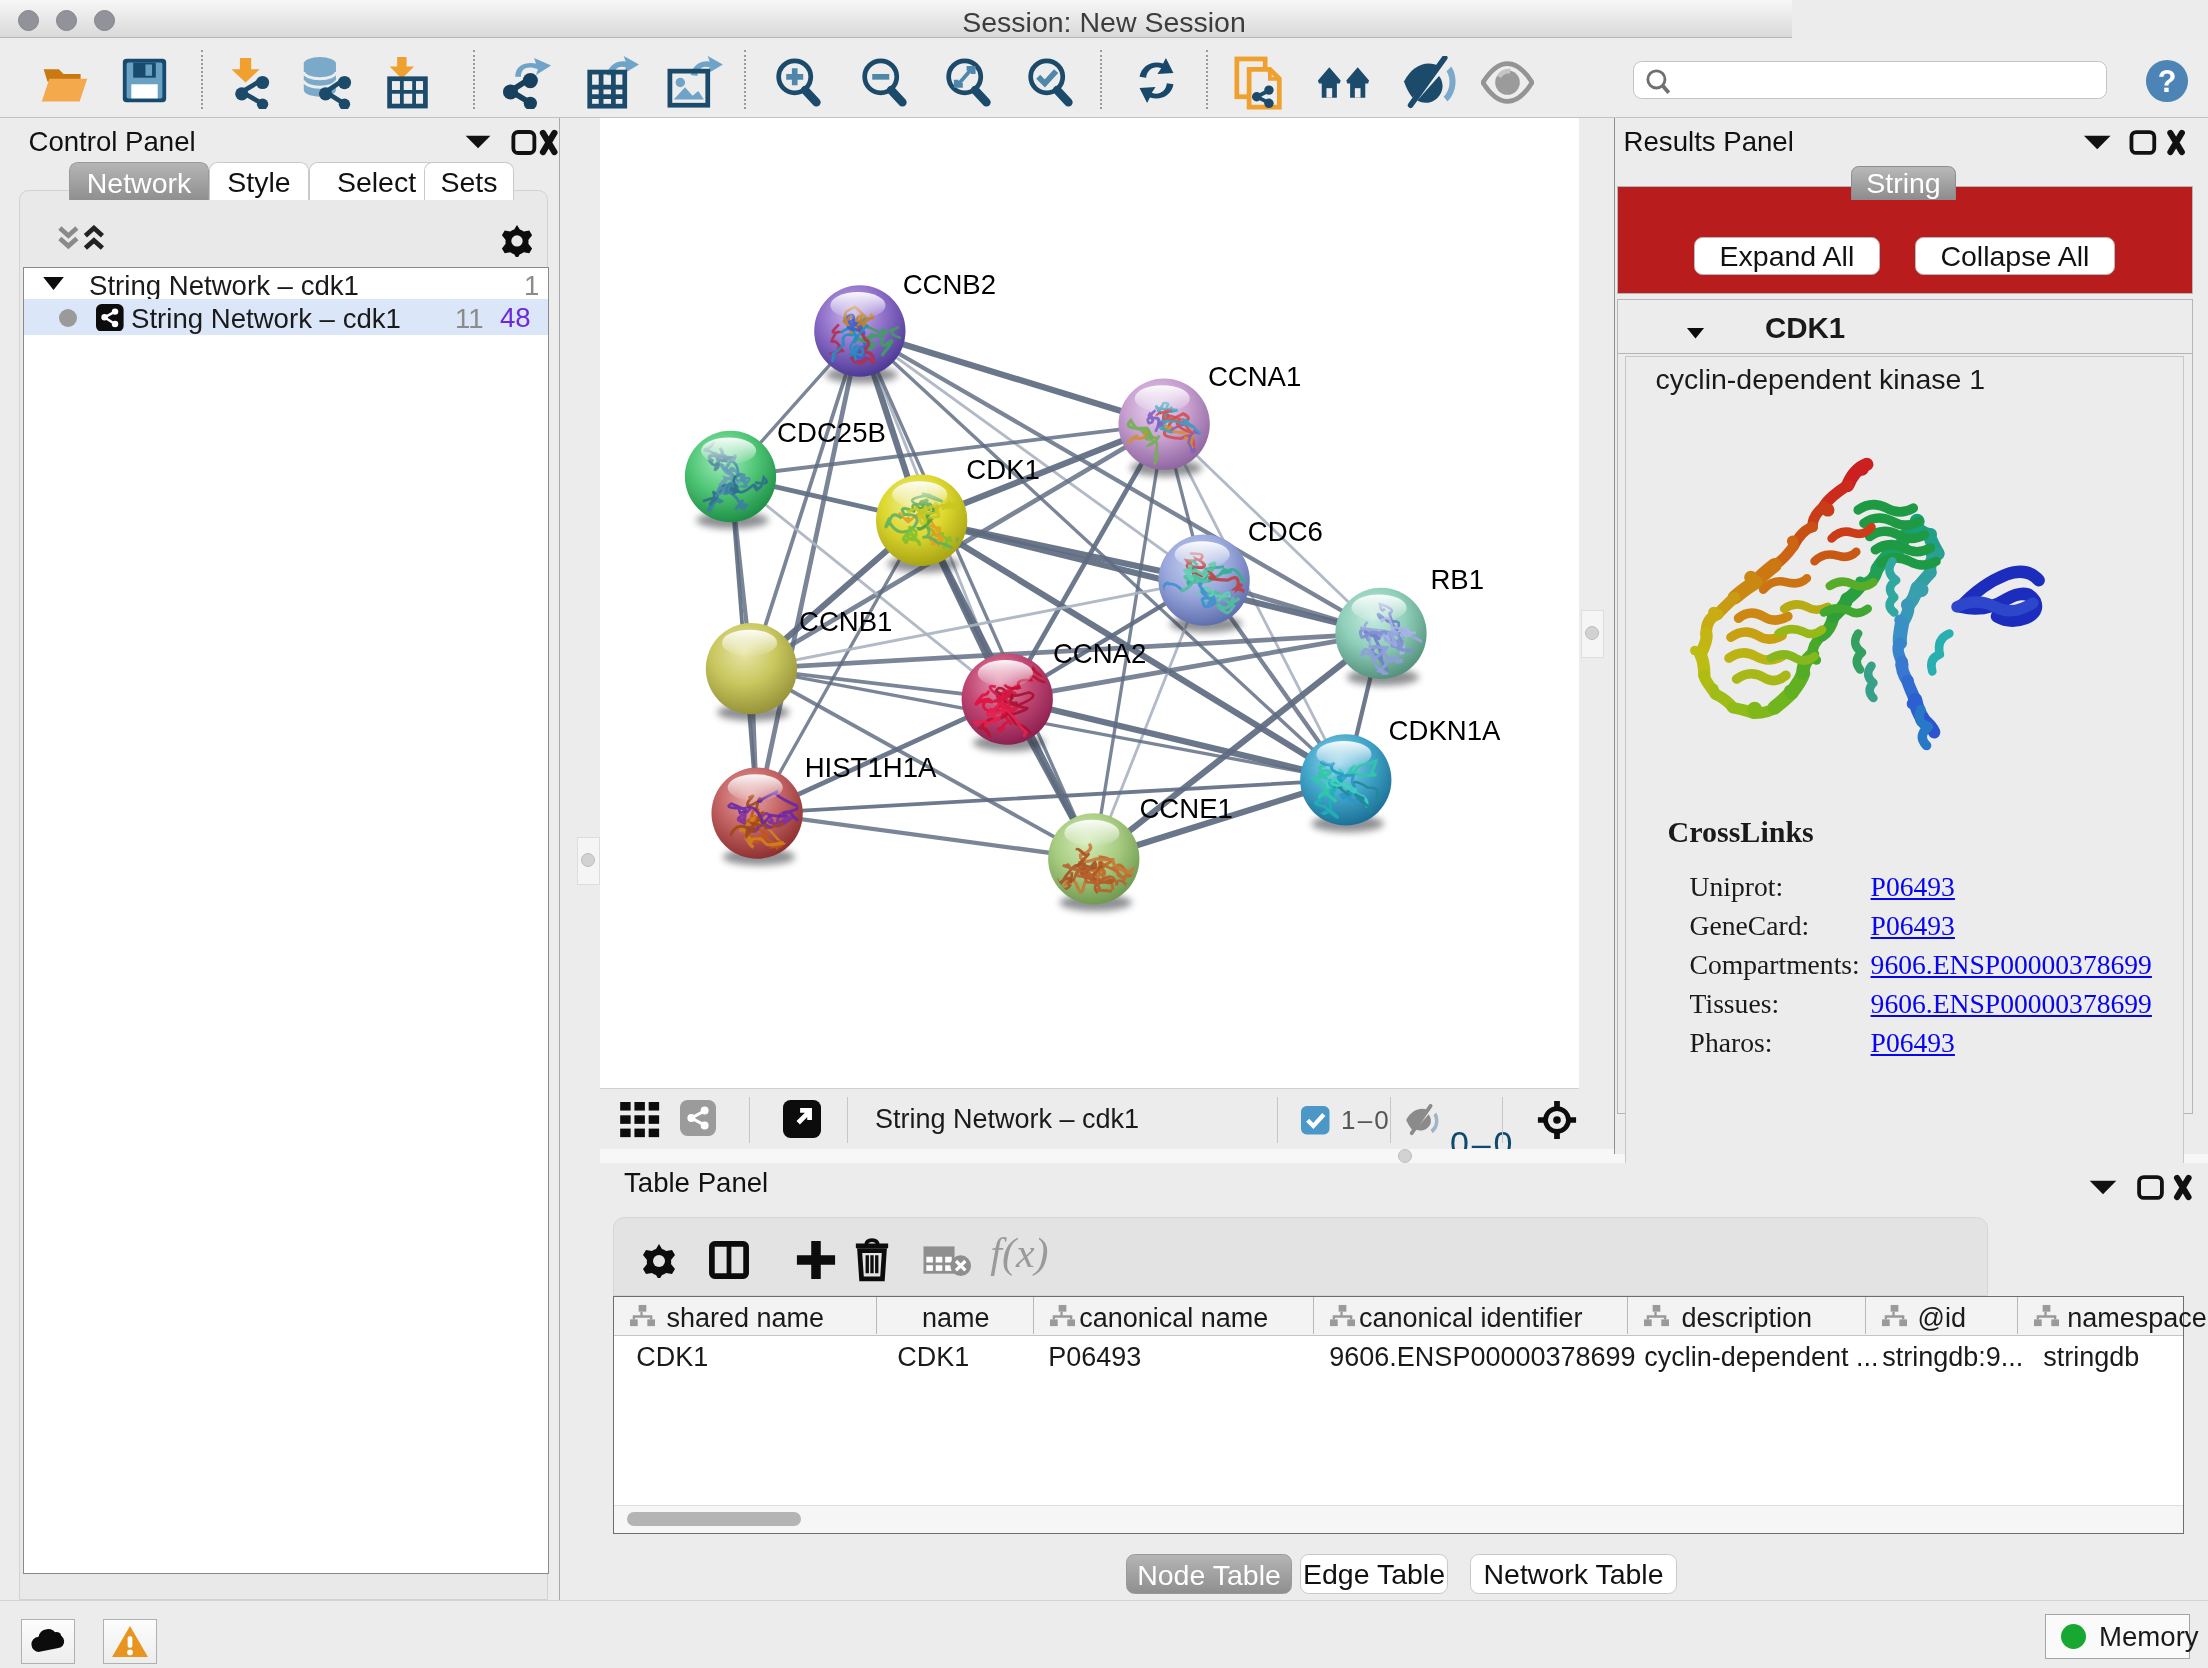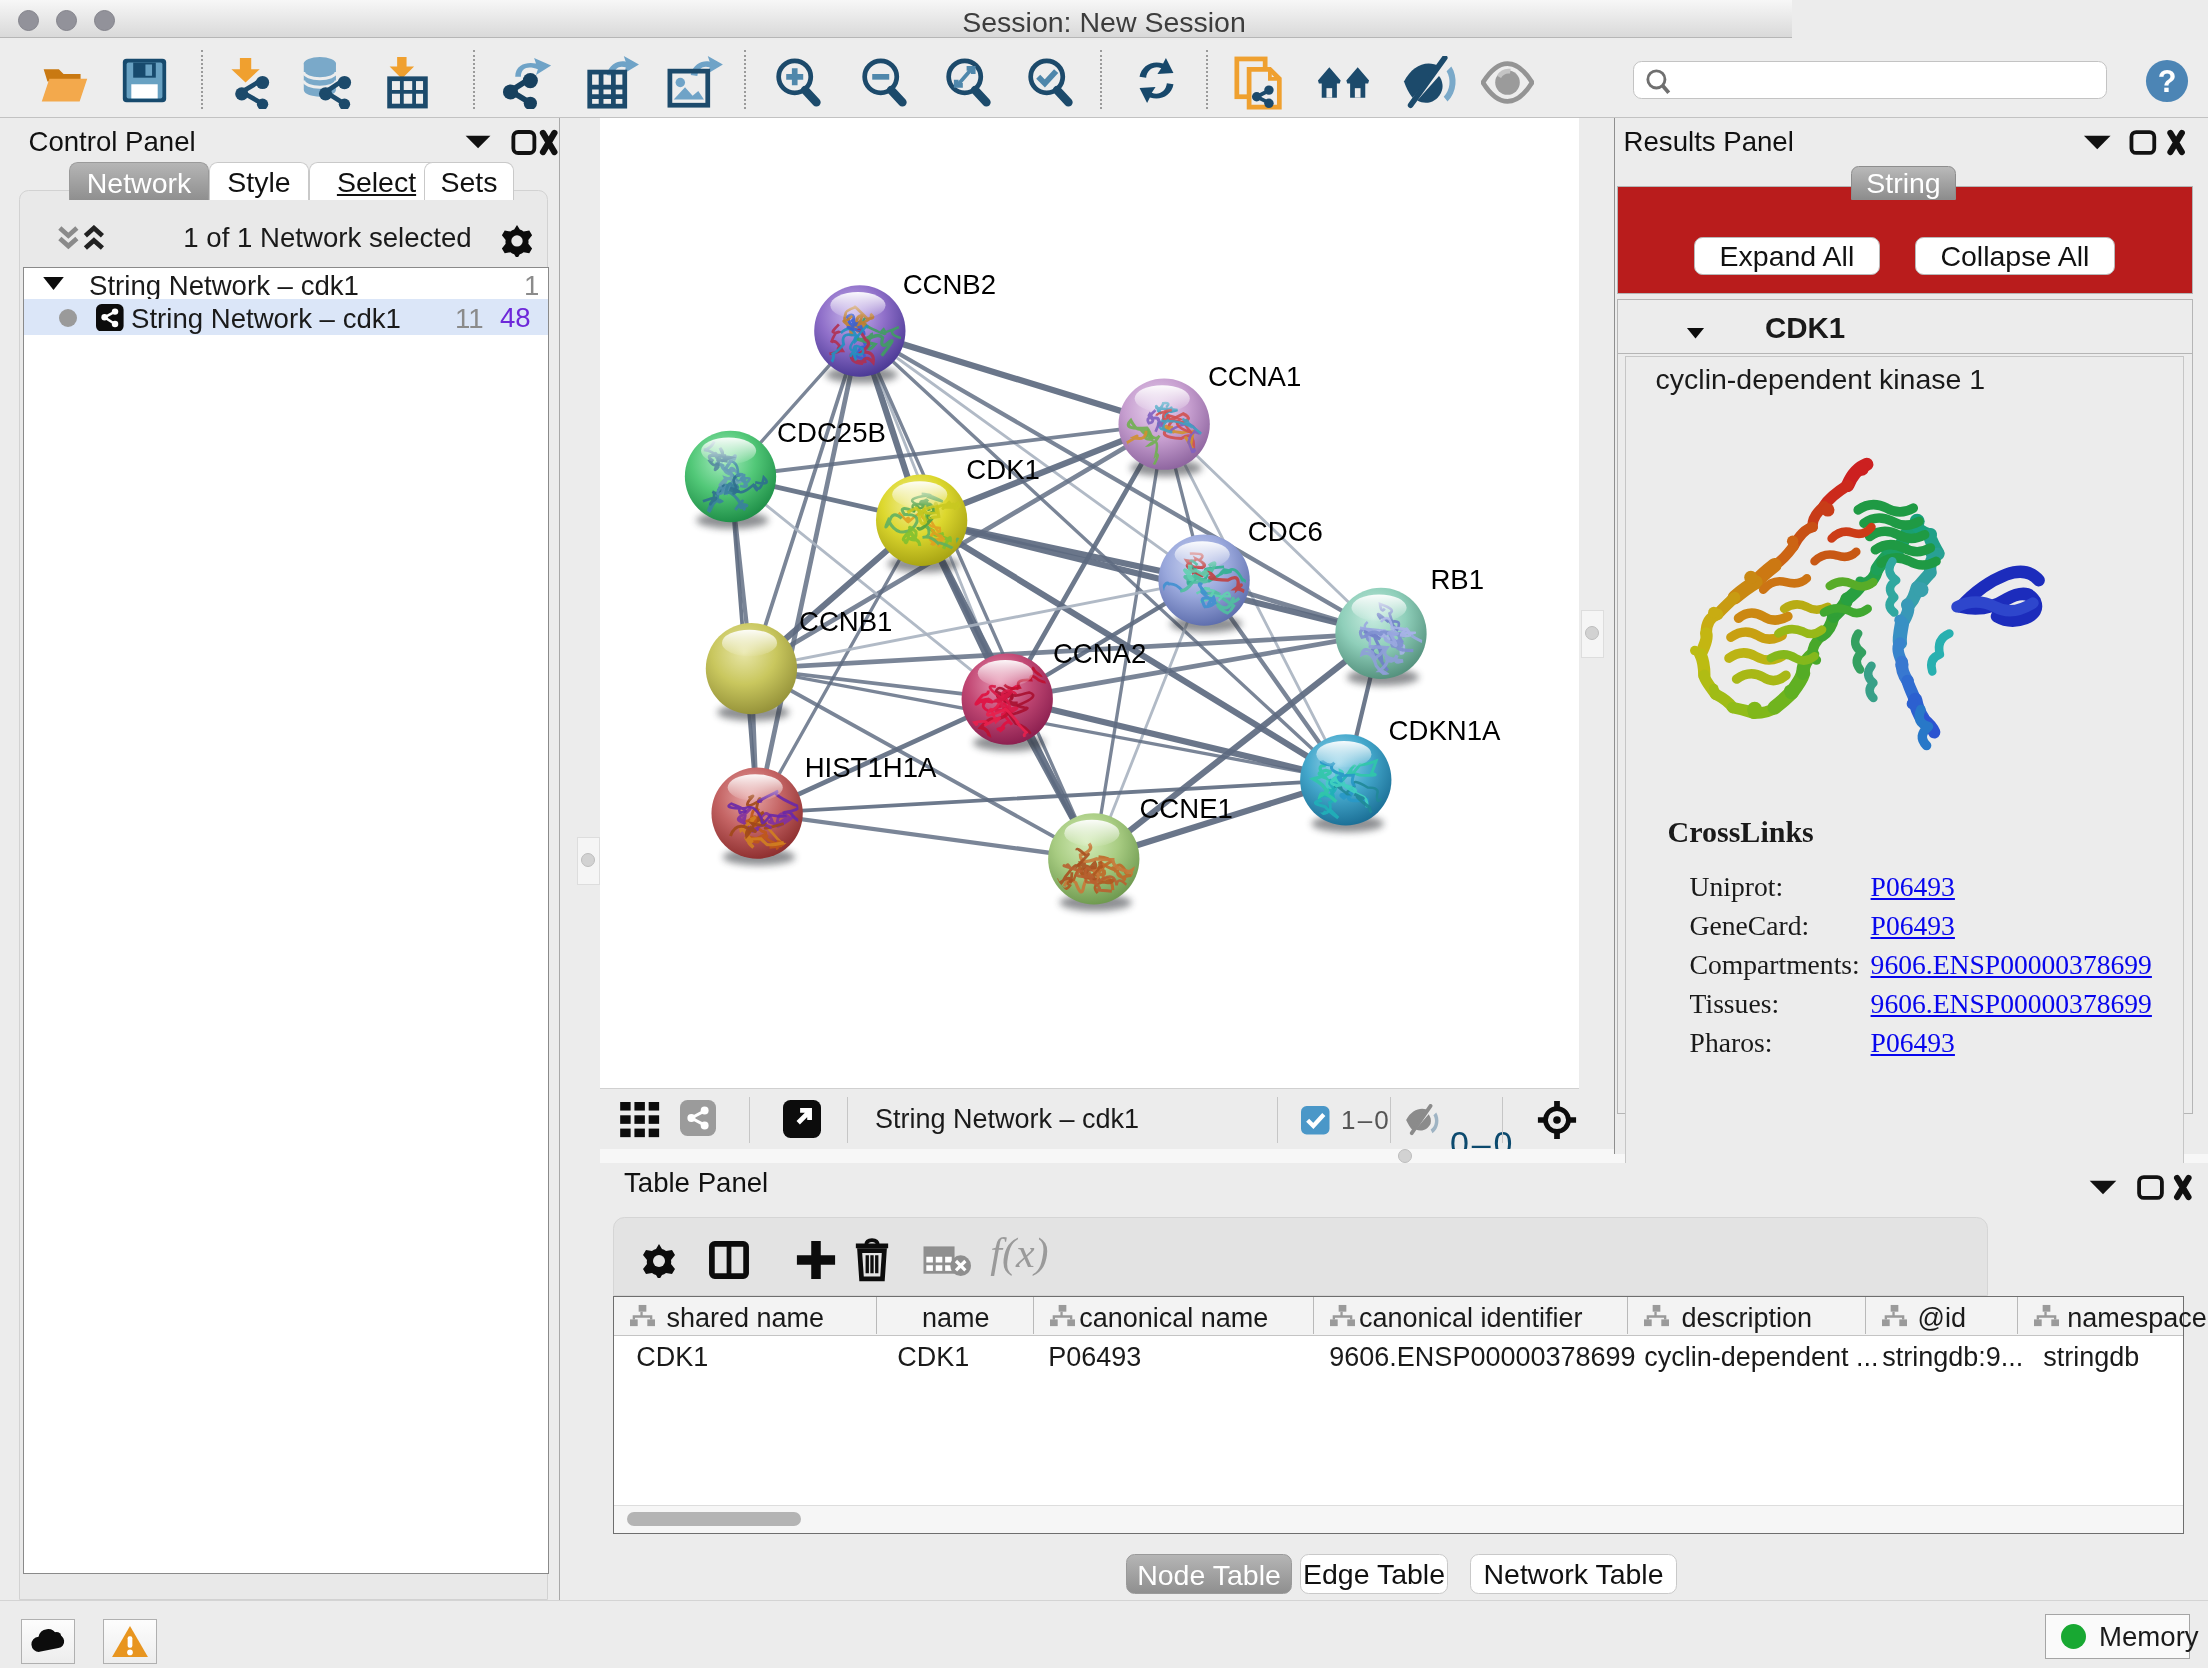--- a/index.html
+++ b/index.html
@@ -220,34 +220,33 @@
 <div id="cpanel" class="abs">
   <div class="ptitle">Control Panel</div>
   <svg class="pbtns" style="left:458px;" width="105" height="27" viewBox="0 0 110 28">
       <path d="M8 7 L34 7 L21 20 z" fill="#111"></path>
       <rect x="58" y="3" width="22" height="22" rx="5" fill="none" stroke="#111" stroke-width="4"></rect>
       <path d="M89 4 L101 24 M101 4 L89 24" stroke="#111" stroke-width="6.5" stroke-linecap="round"></path>
     </svg>
   <div class="tabrow" style="left:69px; top:44px;">
     <div class="tab tabsel" style="left:0; width:140px; line-height:40px;">Network</div>
     <div class="tab" style="left:140px; width:100px; line-height:38px;">Style</div>
-    <div class="tab" style="left:240px; width:135px; line-height:38px;text-decoration:underline;">Select</div>
+    <div class="tab" style="left:240px; width:135px; line-height:38px;">Select</div>
     <div class="tab" style="left:355px; width:90px; line-height:38px;">Sets</div>
   </div>
   <div id="cp-inner">
     <div id="cp-toolrow">
       <svg style="position:absolute;left:37px;top:34px;" width="53" height="27" viewBox="0 0 56 28">
           <g stroke="#8a8a8a" stroke-width="5" fill="none">
             <path d="M3 3 l9 8 9-8 M3 14 l9 8 9-8"></path>
           </g>
           <g stroke="#222" stroke-width="5" fill="none">
             <path d="M30 11 l9-8 9 8 M30 24 l9-8 9 8"></path>
           </g>
         </svg>
-      <div style="position:absolute;left:44px;top:31px;width:100%;text-align:center;font-size:27.6px;">1 of 1 Network selected</div>
       <svg style="position:absolute;left:480px;top:32px;" width="34" height="34" viewBox="0 0 36 36">
           <path fill="#0c0c0c" d="M18 2 l3 5 a11 11 0 0 1 4 2 l6-1 3 5 -4 5 a11 11 0 0 1 0 4 l4 5 -3 5 -6-1 a11 11 0 0 1 -4 2 l-3 5 -3-5 a11 11 0 0 1 -4-2 l-6 1 -3-5 4-5 a11 11 0 0 1 0-4 l-4-5 3-5 6 1 a11 11 0 0 1 4-2 z"></path>
           <circle cx="18" cy="19" r="6" fill="#e9e9e9"></circle>
         </svg>
     </div>
   </div>
   <div id="cp-list" class="abs" style="left:23px; top:149px; width:526px; height:1307px;">
     <div class="cprow" style="top:0px; height:31px;">
       <svg style="position:absolute;left:18px;top:7.6px;" width="23" height="15" viewBox="0 0 24 16">
           <path d="M1 1 h22 l-11 14 z" fill="#0c0c0c"></path>

